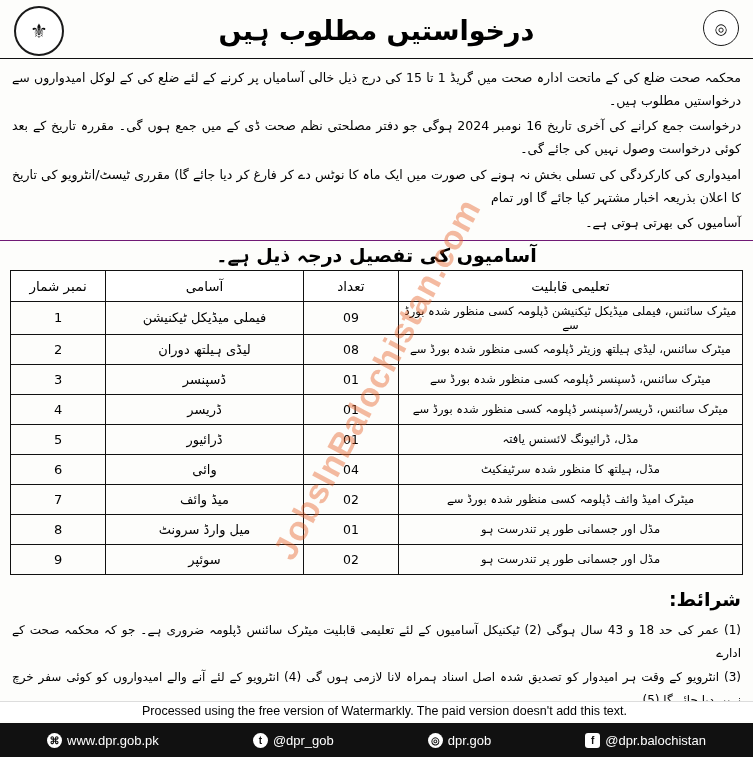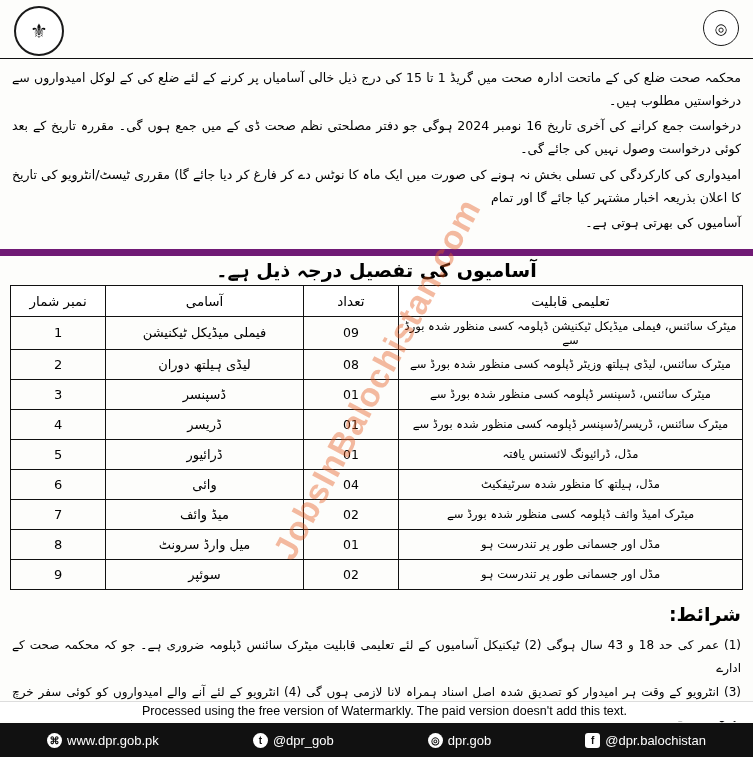--- a/index.html
+++ b/index.html
@@ -40,27 +40,27 @@
   .main-title{
     font-family:"DejaVu Sans", sans-serif;
     font-size:27px;font-weight:bold;color:#000;
     direction:rtl;letter-spacing:0;
     text-align:center;
     padding-top:2px;
   }
   
   .intro{
     direction:rtl;
-    padding:7px 12px 13px 12px;
+    padding:7px 12px 4px 12px;
     font-family:"DejaVu Sans", sans-serif;
     font-size:12.5px;
     line-height:1.85;
     color:#000;
     text-align:justify;
-    border-bottom:7px solid #701a75;
+    border-bottom:1px solid #701a75;
   }
   .intro p{margin:0 0 2px 0;}
   
   .table-caption{
     direction:rtl;
     text-align:center;
     font-family:"DejaVu Sans", sans-serif;
     font-size:19px;font-weight:bold;
     padding:3px 0 4px 0;
     color:#000;
@@ -163,20 +163,21 @@
 </style>
 </head>
 <body>
 
 <div class="page">
 
   <div class="header">
     <div class="logo-left">
       <span class="crest">⚜</span>
     </div>
+    <div class="main-title">درخواستیں مطلوب ہیں</div>
     <div class="logo-right">
       <span class="crest" style="font-size:15px;">◎</span>
     </div>
   </div>
 
   <div class="intro">
     <p>محکمہ صحت ضلع کی کے ماتحت ادارہ صحت میں گریڈ 1 تا 15 کی درج ذیل خالی آسامیاں پر کرنے کے لئے ضلع کی کے لوکل امیدواروں سے درخواستیں مطلوب ہیں۔</p>
     <p>درخواست جمع کرانے کی آخری تاریخ 16 نومبر 2024 ہوگی جو دفتر مصلحتی نظم صحت ڈی کے میں جمع ہوں گی۔ مقررہ تاریخ کے بعد کوئی درخواست وصول نہیں کی جائے گی۔</p>
     <p>امیدواری کی کارکردگی کی تسلی بخش نہ ہونے کی صورت میں ایک ماہ کا نوٹس دے کر فارغ کر دیا جائے گا) مقرری ٹیسٹ/انٹرویو کی تاریخ کا اعلان بذریعہ اخبار مشتہر کیا جائے گا اور تمام</p>
     <p>آسامیوں کی بھرتی ہوتی ہے۔</p>

